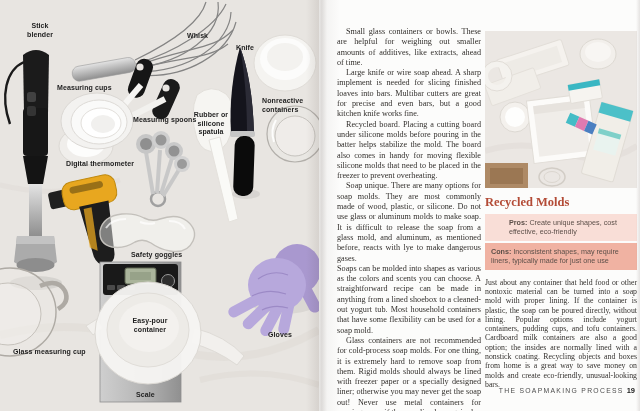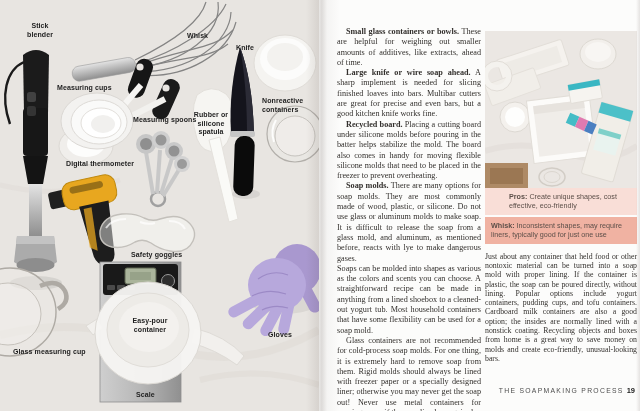--- a/index.html
+++ b/index.html
@@ -15,21 +15,21 @@
   .gutter{position:absolute;left:306px;top:0;width:34px;height:411px;z-index:4;pointer-events:none;
           background:linear-gradient(to right,rgba(60,45,38,0) 0%,rgba(60,45,38,.10) 38%,rgba(60,45,38,.16) 46%,rgba(60,45,38,.04) 62%,rgba(60,45,38,0) 100%);}
   .page-edge{position:absolute;right:0;top:0;width:4px;height:411px;z-index:4;pointer-events:none;
           background:linear-gradient(to right,rgba(60,45,38,0),rgba(60,45,38,.12));}
   
   .right-page{position:absolute;left:319px;top:0;width:321px;height:411px;background:#fcfcfb;}
   .col1{position:absolute;left:18px;top:27px;width:144px;}
   .col2{position:absolute;left:166px;top:31px;width:152px;}
   .bodytext{font:8.2px/10.3px "Liberation Serif",serif;color:#33302d;text-align:justify;margin:0;}
   .ind{text-indent:9px;}
-  .lead{font-weight:700;}
+  .lead{font-weight:400;}
   h2.choosing{font:700 15px/17px "Liberation Serif",serif;color:#a63b27;margin:7px 0 4px 0;letter-spacing:.2px;}
   .molds-photo{width:152px;height:157px;display:block;}
   h3.recycled{font:700 12.5px/14px "Liberation Serif",serif;color:#b34b36;margin:7px 0 5px 0;}
   .probox,.conbox{font:7.2px/9.4px "Liberation Sans",sans-serif;color:#5c4f49;padding:4px 6px;margin:0 0 2px 0;}
   .probox{background:#f9ded7;padding-left:24px;}
   .conbox{background:#f0b2a2;}
   .boxlead{font-weight:700;}
   .sidebody{font:7.8px/9.3px "Liberation Serif",serif;color:#33302d;text-align:justify;margin:8px 0 0 0;}
   .footer{position:absolute;top:386px;right:5px;display:flex;align-items:baseline;gap:3px;}
   .footer-label{font:6.8px "Liberation Sans",sans-serif;letter-spacing:1.3px;color:#4c4c4c;}
@@ -244,21 +244,21 @@
       </p>
       <p class="bodytext ind">
         <span class="lead">Large knife or wire soap ahead.</span>
         <span>A sharp implement is needed for slicing finished loaves into bars. Multibar cutters are great for precise and even bars, but a good kitchen knife works fine.</span>
       </p>
       <p class="bodytext ind">
         <span class="lead">Recycled board.</span>
         <span>Placing a cutting board under silicone molds before pouring in the batter helps stabilize the mold. The board also comes in handy for moving flexible silicone molds that need to be placed in the freezer to prevent overheating.</span>
       </p>
       <p class="bodytext ind">
-        <span class="lead">Soap molds.</span>
+        <span class="lead">Soap unique.</span>
         <span>There are many options for soap molds. They are most commonly made of wood, plastic, or silicone. Do not use glass or aluminum molds to make soap. It is difficult to release the soap from a glass mold, and aluminum, as mentioned before, reacts with lye to make dangerous gases.</span>
       </p>
       <p class="bodytext">Soaps can be molded into shapes as various as the colors and scents you can choose. A straightforward recipe can be made in anything from a lined shoebox to a cleaned-out yogurt tub. Most household containers that have some flexibility can be used for a soap mold.</p>
       <p class="bodytext ind">Glass containers are not recommended for cold-process soap molds. For one thing, it is extremely hard to remove soap from them. Rigid molds should always be lined with freezer paper or a specially designed liner; otherwise you may never get the soap out! Never use metal containers for soaping, even if they are lined — again, lye reacts with many metals, especially aluminum, to create toxic fumes.</p>
     </div>
 
     <div class="col2">
 
       <svg class="molds-photo" viewBox="0 0 152 157">
         <rect width="152" height="157" fill="#ebe7e3"></rect>
@@ -295,27 +295,28 @@
           <rect x="82" y="87" width="10" height="11" fill="#44bcc6"></rect>
           <rect x="92" y="87" width="10" height="11" fill="#e07ab0"></rect>
           <rect x="102" y="87" width="9" height="11" fill="#4a7fc1"></rect>
         </g>
         <rect x="0" y="132" width="43" height="25" fill="#ae8a66"></rect>
         <rect x="5" y="137" width="33" height="16" fill="#9b7753"></rect>
         <ellipse cx="67" cy="146" rx="13" ry="9" fill="none" stroke="#d2cdc6" stroke-width="1.5"></ellipse>
         <ellipse cx="67" cy="146" rx="8" ry="5.5" fill="none" stroke="#dbd6cf"></ellipse>
       </svg>
 
+      <h3 class="recycled">Recycled Molds</h3>
       <div class="probox">
         <span class="boxlead">Pros:</span>
         <span>Create unique shapes, cost effective, eco-friendly</span>
       </div>
       <div class="conbox">
-        <span class="boxlead">Whisk:</span>
-        <span>Inconsistent shapes, may require liners, typically good for just one use</span>
+        <span class="boxlead">Cons:</span>
+        <span>Inconsistent shapes, may require liners, typically made for just one use</span>
       </div>
       <p class="sidebody">Just about any container that held food or other nontoxic material can be turned into a soap mold with proper lining. If the container is plastic, the soap can be poured directly, without lining. Popular options include yogurt containers, pudding cups, and tofu containers. Cardboard milk containers are also a good option; the insides are normally lined with a nonstick coating. Recycling objects and boxes from home is a great way to save money on molds and create eco-friendly, unusual-looking bars.</p>
     </div>
 
     <div class="footer">
       <span class="footer-label">THE SOAPMAKING PROCESS</span>
       <span class="footer-num">19</span>
     </div>
   </div>
 

